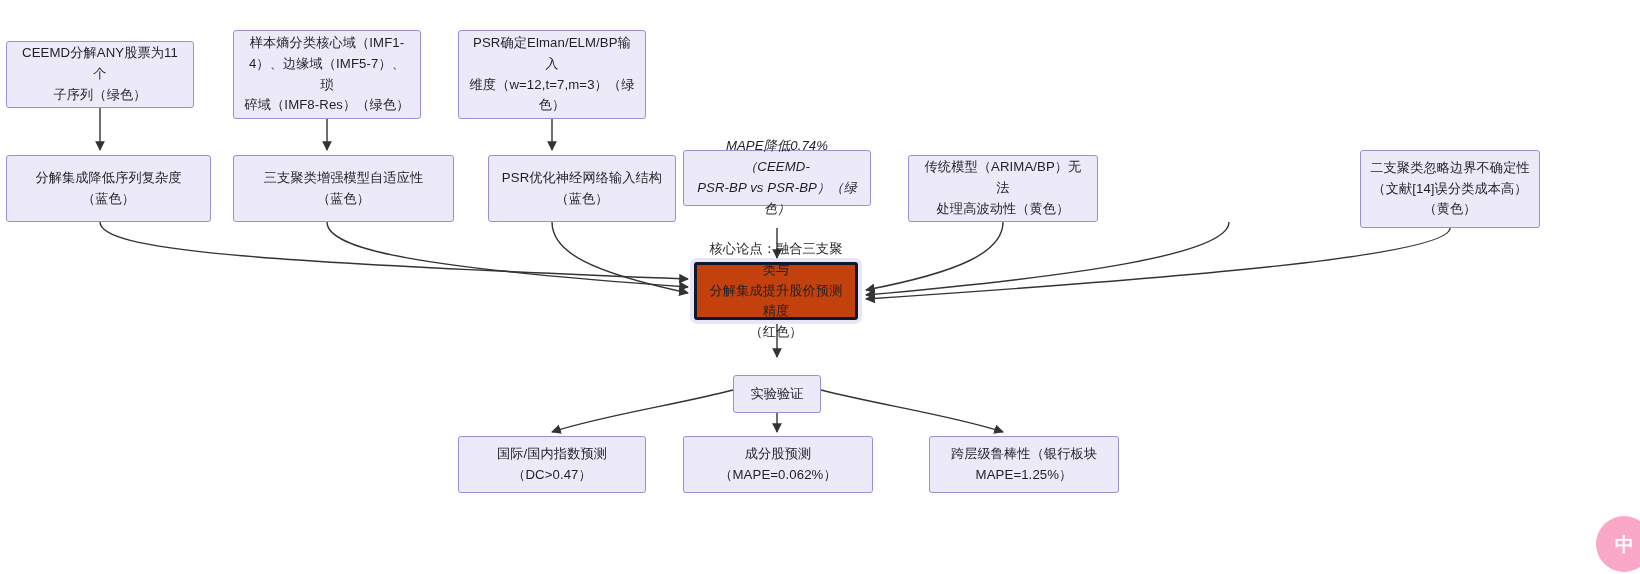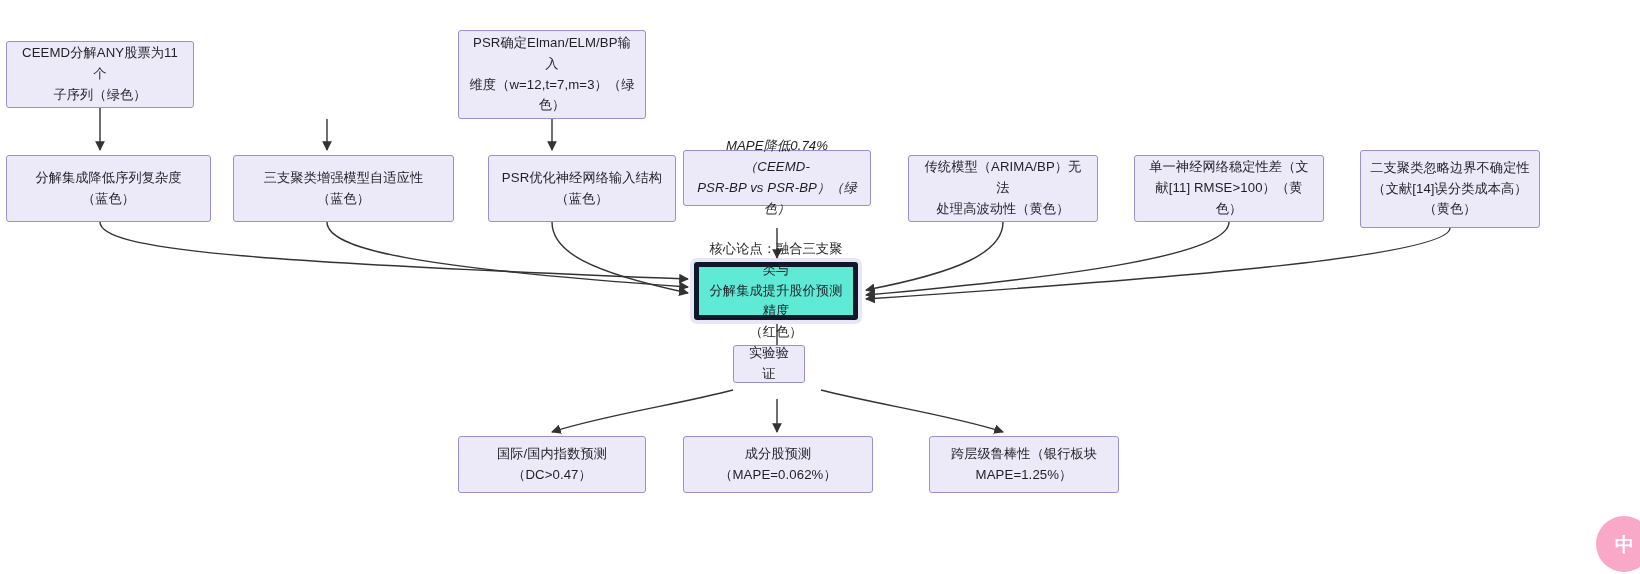--- a/index.html
+++ b/index.html
@@ -42,22 +42,22 @@
     line-height: 1.58;
     padding: 6px 9px;
     letter-spacing: 0.1px;
   }
   .node .label {
     display: block;
     white-space: pre-line;
   }
   
   .node.core {
-    background: #5eead4;
-    border: 5px solid #0f172a;
+    background: #c2410c;
+    border: 3px solid #0f172a;
     box-shadow: 0 0 0 4px rgba(180,168,230,0.30);
   }
   .watermark {
     position: absolute;
     width: 56px;
     height: 56px;
     border-radius: 50%;
     background: #F9A8C8;
     display: flex;
     align-items: center;
@@ -102,20 +102,25 @@
       <path d="M 733 390 C 680 404, 600 416, 552 432"></path>
       <path d="M 777 399 L 777 432"></path>
       <path d="M 821 390 C 875 404, 955 416, 1003 432"></path>
     </g>
   </svg>
 
   <div class="node" style="left:6px; top:41px; width:188px; height:67px;">
     <span class="label">CEEMD分解ANY股票为11个
 子序列（绿色）</span>
   </div>
+  <div class="node" style="left:233px; top:30px; width:188px; height:89px;">
+    <span class="label">样本熵分类核心域（IMF1-
+4）、边缘域（IMF5-7）、琐
+碎域（IMF8-Res）（绿色）</span>
+  </div>
   <div class="node" style="left:458px; top:30px; width:188px; height:89px;">
     <span class="label">PSR确定Elman/ELM/BP输入
 维度（w=12,t=7,m=3）（绿
 色）</span>
   </div>
 
   <div class="node" style="left:6px; top:155px; width:205px; height:67px;">
     <span class="label">分解集成降低序列复杂度
 （蓝色）</span>
   </div>
@@ -129,37 +134,33 @@
   </div>
   <div class="node" style="left:683px; top:150px; width:188px; height:56px;font-style:italic;">
     <span class="label">MAPE降低0.74%（CEEMD-
 PSR-BP vs PSR-BP）（绿
 色）</span>
   </div>
   <div class="node" style="left:908px; top:155px; width:190px; height:67px;">
     <span class="label">传统模型（ARIMA/BP）无法
 处理高波动性（黄色）</span>
   </div>
-  <div class="node" style="left:1134px; top:155px; width:190px; height:67px;">
-    <span class="label">单一神经网络稳定性差（文
-献[11] RMSE&gt;100）（黄色）</span>
-  </div>
   <div class="node" style="left:1360px; top:150px; width:180px; height:78px;">
     <span class="label">二支聚类忽略边界不确定性
 （文献[14]误分类成本高）
 （黄色）</span>
   </div>
 
   <div class="node core" style="left:694px; top:262px; width:164px; height:58px;">
     <span class="label">核心论点：融合三支聚类与
 分解集成提升股价预测精度
 （红色）</span>
   </div>
 
-  <div class="node" style="left:733px; top:345px; width:72px; height:38px;">
+  <div class="node" style="left:733px; top:375px; width:88px; height:38px;">
     <span class="label">实验验证</span>
   </div>
 
   <div class="node" style="left:458px; top:436px; width:188px; height:57px;">
     <span class="label">国际/国内指数预测
 （DC&gt;0.47）</span>
   </div>
   <div class="node" style="left:683px; top:436px; width:190px; height:57px;">
     <span class="label">成分股预测
 （MAPE=0.062%）</span>

